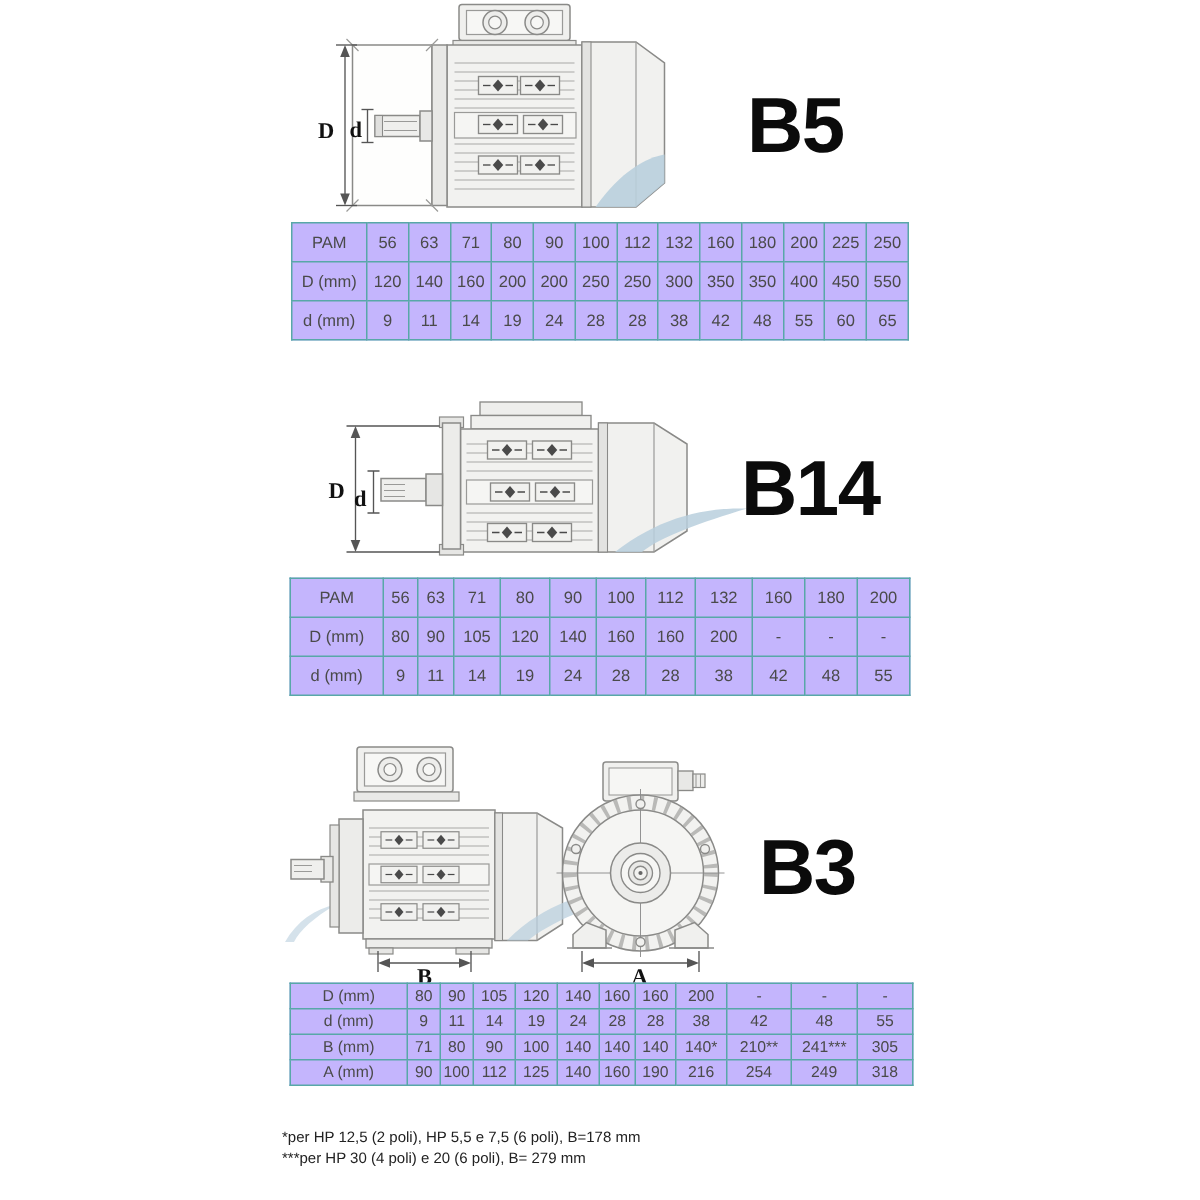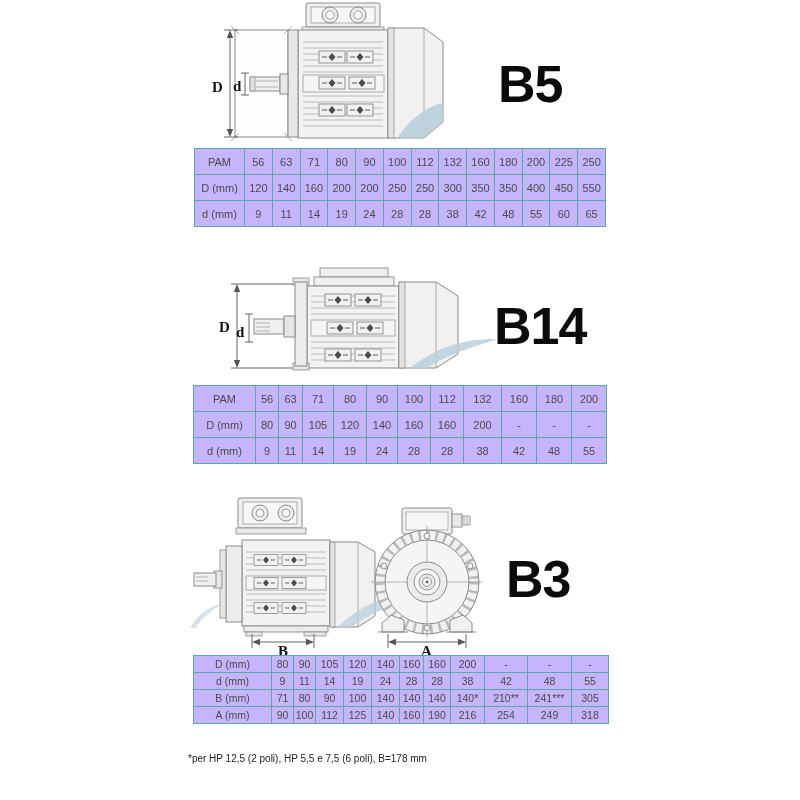--- a/index.html
+++ b/index.html
@@ -435,13 +435,14 @@
         <td>216</td>
         <td>254</td>
         <td>249</td>
         <td>318</td>
       </tr>
     </tbody>
 </table>
 
 <div class="footnotes">
   <div>*per HP 12,5 (2 poli), HP 5,5 e 7,5 (6 poli), B=178 mm</div>
+  <div>***per HP 30 (4 poli) e 20 (6 poli), B= 279 mm</div>
 </div>
 
 </body></html>

